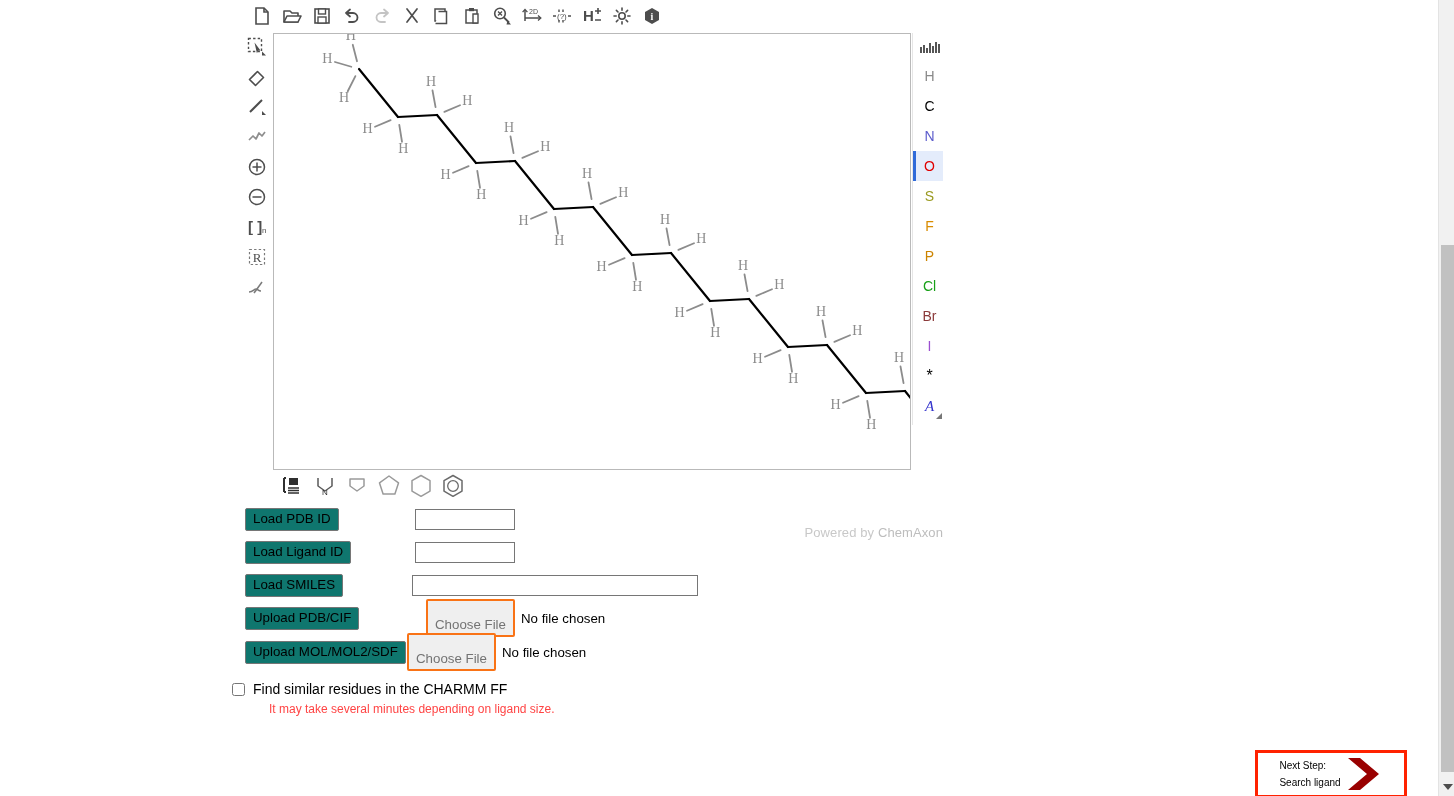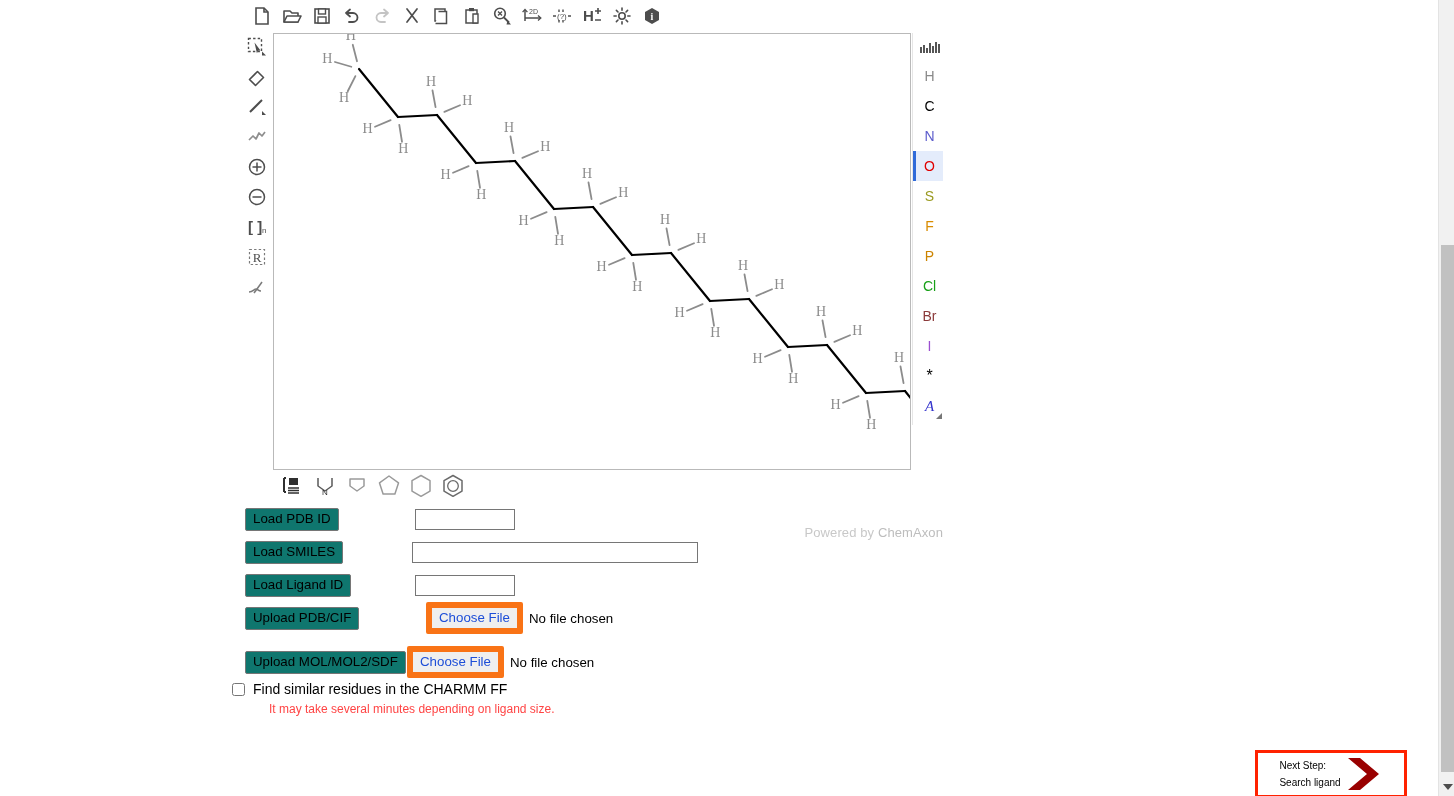--- a/index.html
+++ b/index.html
@@ -78,42 +78,42 @@
 
   .powered {
     position: absolute; right: 0px; top: 477px;
     font-size: 13px; color: #c8c8c8; letter-spacing: .1px; margin-top: 48px;
   }
   .powered .brand { color: #bdbdbd; }
 
   
   .form-area { position: absolute; left: 245px; top: 505px; width: 700px; }
   .form-row { display: flex; align-items: center; height: 28px; margin-bottom: 5px; }
-  .form-row.gap { margin-top: 16px; }
+  .form-row.gap { margin-top: 6px; }
   .btn-label {
     font-size: 13.3px;
     background: #0f766e;
     border: 1px solid #767676;
     border-radius: 2px;
     padding: 2px 7px 3px 7px;
     cursor: pointer;
     color: #000;
     font-family: "Liberation Sans", sans-serif;
     line-height: 16px;
   }
   .field-slot { margin-left: 0; display: flex; align-items: center; }
   input.txt {
     height: 21px; border: 1px solid #767676; background: #fff;
     font-size: 13.3px; padding: 1px 2px; font-family: "Liberation Sans", sans-serif;
     border-radius: 0;
   }
   .filebox { display: flex; align-items: center; font-size: 13.3px; }
   .choose-file {
-    background: #efefef; border: 6px solid #f97316; border-radius: 2px;
-    padding: 2px 7px 3px 7px; font-size: 13.3px; cursor: pointer; color:#1d4ed8;
+    background: #efefef; border: 2px solid #f97316; border-radius: 2px;
+    padding: 16px 7px 3px 7px; font-size: 13.3px; cursor: pointer; color:#737373;
   }
   .nofile { margin-left: 6px; color: #000; font-size: 13.3px; }
 
   .check-row {
     position: absolute; left: 232px; top: 681px;
     display: flex; align-items: center;
   }
   .check-row input { width: 13px; height: 13px; margin: 0 8px 0 0; cursor: pointer; }
   .check-row label { font-size: 14px; color: #000; cursor: pointer; }
   .warn {
@@ -500,34 +500,34 @@
     <div class="form-row">
       <div style="width:170px">
         <button class="btn-label">Load PDB ID</button>
       </div>
       <div class="field-slot">
         <input class="txt" style="width: 100px;" value="">
       </div>
     </div>
 
     <div class="form-row">
+      <div style="width:170px">
+        <button class="btn-label">Load Ligand ID</button>
+      </div>
+      <div class="field-slot">
+        <input class="txt" style="width: 100px;" value="">
+      </div>
+    </div>
+
+    <div class="form-row">
       <div style="width:167px">
         <button class="btn-label">Load SMILES</button>
       </div>
       <div class="field-slot">
         <input class="txt" style="width: 286px;" value="">
-      </div>
-    </div>
-
-    <div class="form-row">
-      <div style="width:170px">
-        <button class="btn-label">Load Ligand ID</button>
-      </div>
-      <div class="field-slot">
-        <input class="txt" style="width: 100px;" value="">
       </div>
     </div>
 
     <div class="form-row">
       <div style="width:181px">
         <button class="btn-label">Upload PDB/CIF</button>
       </div>
       <div class="filebox">
         <span class="choose-file">Choose File</span>
         <span class="nofile">No file chosen</span>

